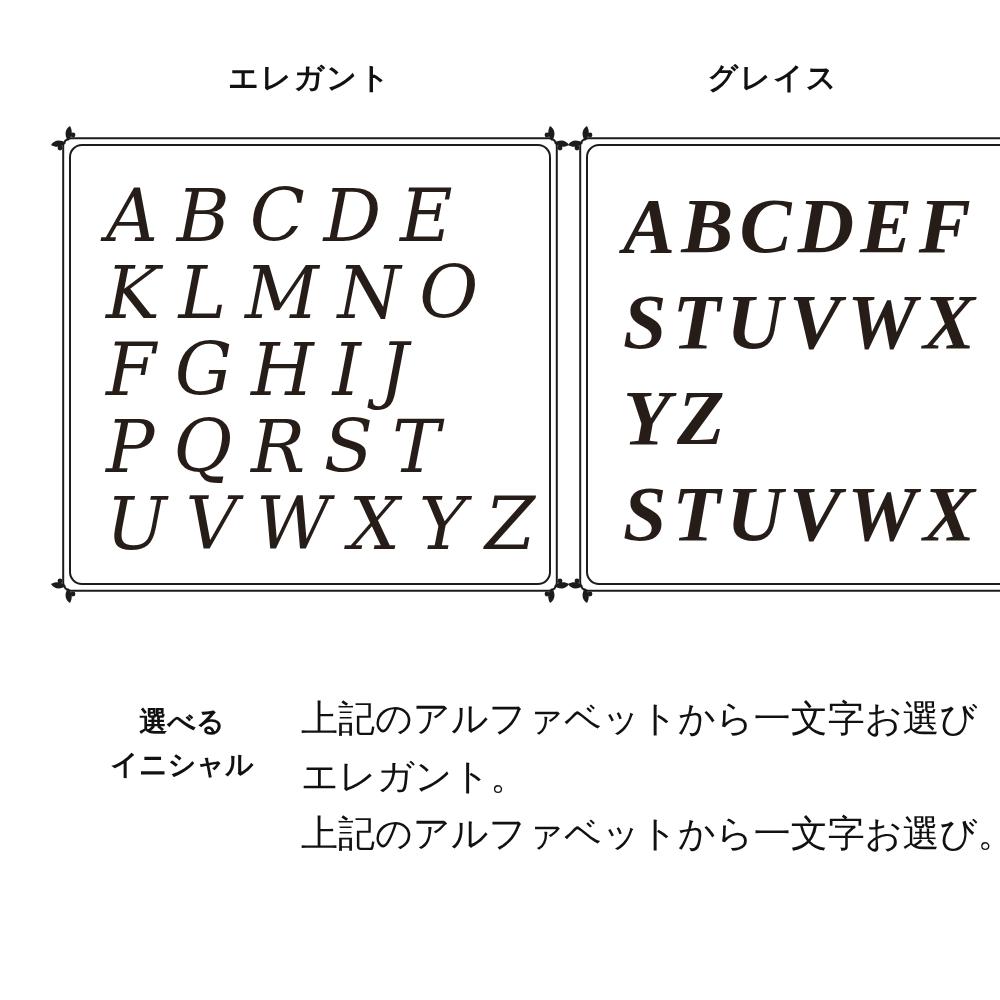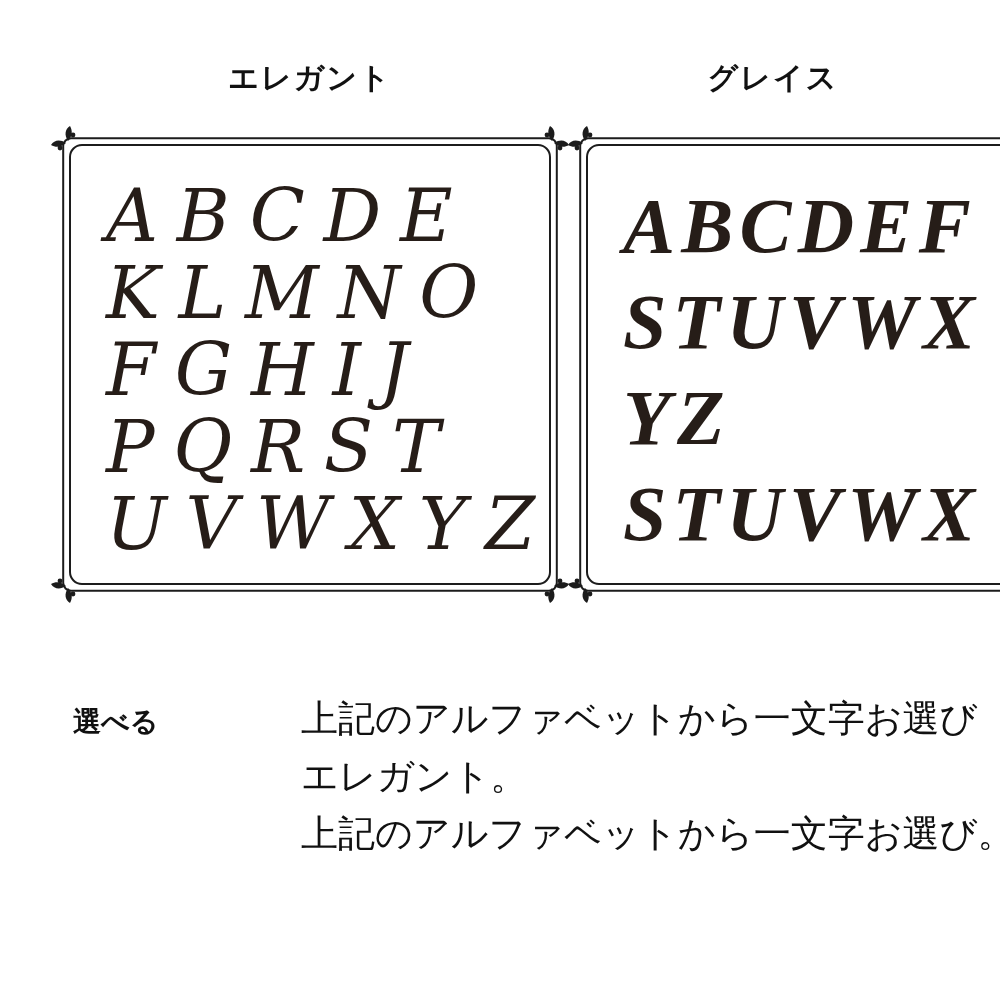--- a/index.html
+++ b/index.html
@@ -38,21 +38,21 @@
     font-family:"DejaVu Serif", cursive;
     font-size:72px;letter-spacing:0.26em;font-weight:400;
   }
   .letters-chancery .letter-row{
     font-family:"Liberation Serif", serif;
     font-size:78px;letter-spacing:0.08em;font-weight:700;
   }
 
   
   .footer-label{
-    position:absolute;left:25px;top:700px;width:164px;
+    position:absolute;left:52px;top:700px;width:164px;text-align:center;
     font-weight:700;font-size:28px;line-height:43px;color:#111111;
   }
   .footer-desc{
     position:absolute;left:253px;top:690px;width:720px;
     font-size:37px;line-height:57.5px;color:#111111;font-weight:400;
   }
   .footer-desc p{margin:0;padding:0;}
 </style>
 </head>
 <body>
@@ -132,20 +132,21 @@
     <div class="letters letters-chancery">
       <div class="letter-row">ABCDEF</div>
       <div class="letter-row">STUVWX</div>
       <div class="letter-row">YZ</div>
       <div class="letter-row">STUVWX</div>
     </div>
   </div>
 
   <div class="footer-label">
     <div>選べる</div>
+    <div>イニシャル</div>
   </div>
   <div class="footer-desc">
     <p>上記のアルファベットから一文字お選び</p>
     <p>エレガント。</p>
     <p>上記のアルファベットから一文字お選び。</p>
   </div>
 
 </div>
 
 </body></html>

